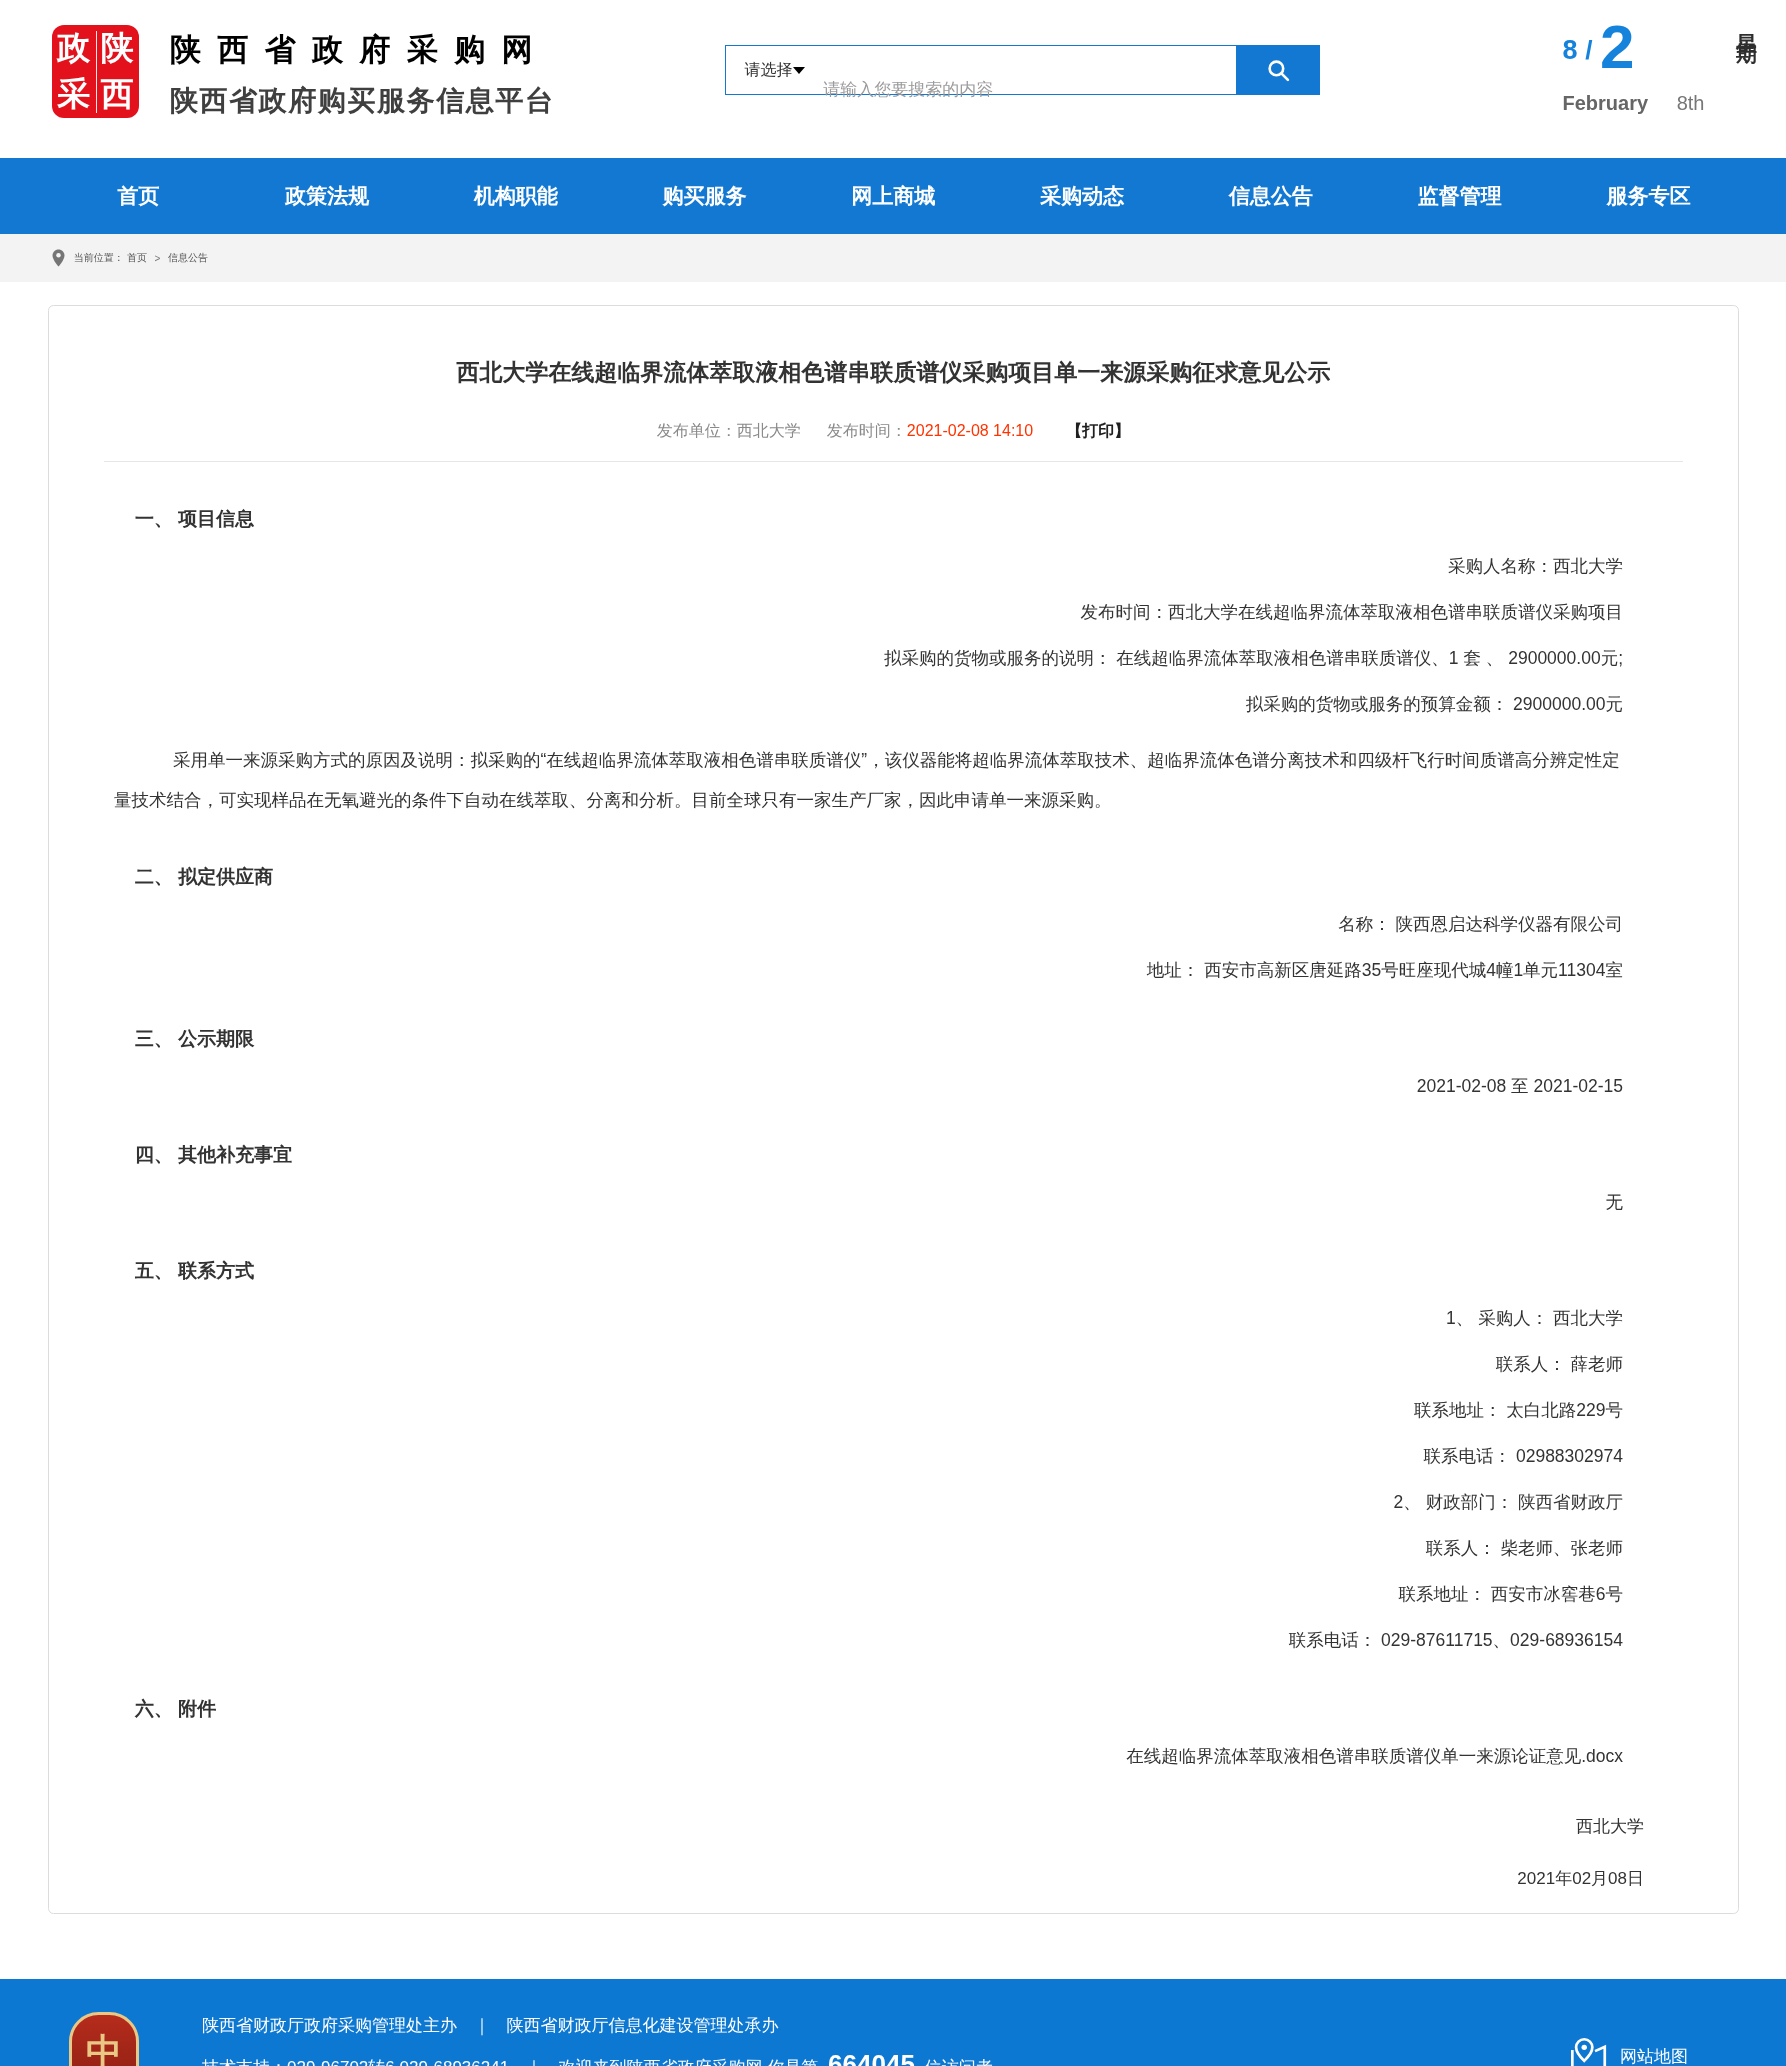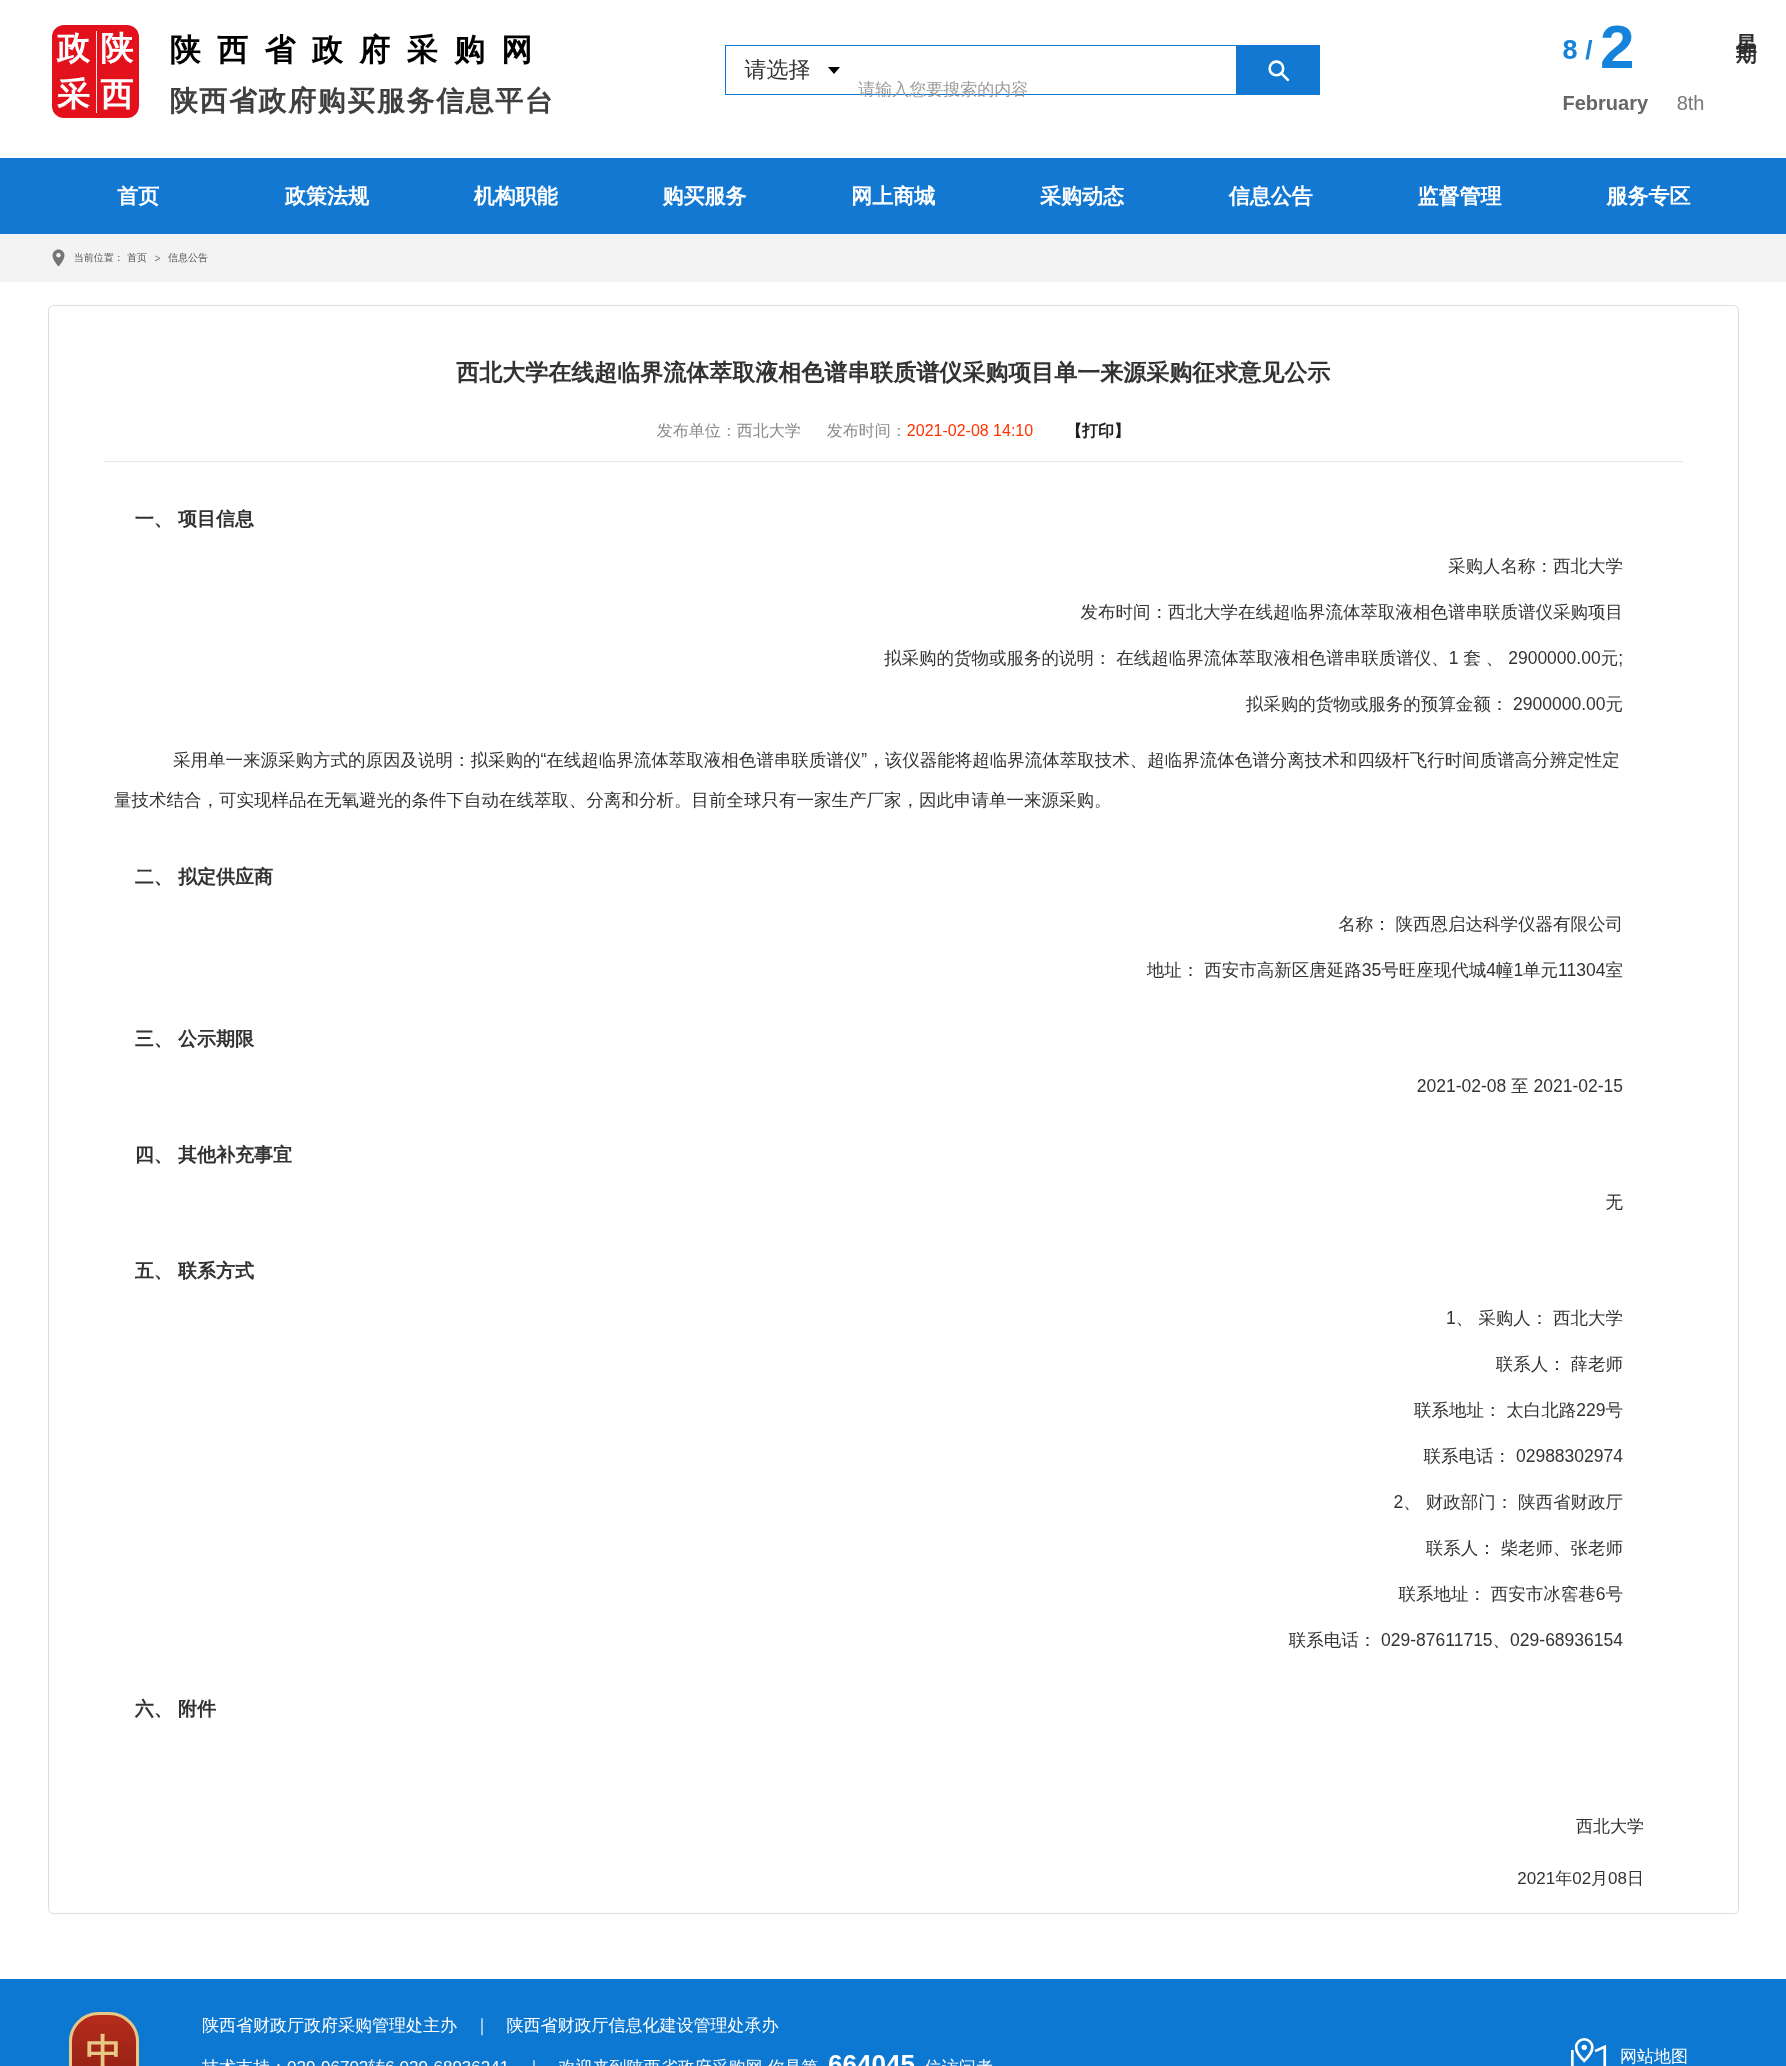--- a/index.html
+++ b/index.html
@@ -18,21 +18,21 @@
     display:grid; grid-template-columns:1fr 1fr; grid-template-rows:1fr 1fr;
     place-items:center; color:#fff; font-size:33px; font-weight:700; position:relative;
   }
   .seal-divider { position:absolute; left:50%; top:5.5px; bottom:5.5px; width:1.6px; background:rgba(255,255,255,.9); }
   .site-names { margin-left:31px; padding-top:4.4px; }
   .site-name { font-size:31px; font-weight:700; color:#000000; letter-spacing:16.4px; white-space:nowrap; }
   .site-sub  { margin-top:11px; font-size:28px; font-weight:700; color:#3f3f3f; letter-spacing:1.6px; white-space:nowrap; }
 
   .searchbar { position:absolute; left:725px; top:45px; width:595px; height:50px; display:flex; }
   .search-box { flex:1; border:1.6px solid #1278d2; background:#fff; display:flex; align-items:center; }
-  .search-select { display:flex; align-items:center; gap:17px; padding:0 18.6px 0 18.6px; font-size:22px; color:#333; cursor:pointer; white-space:nowrap; }
+  .search-select { display:flex; align-items:center; gap:0; padding:0 18.6px 0 18.6px; font-size:16px; color:#333; cursor:pointer; white-space:nowrap; }
   .caret-down { width:0; height:0; border-left:6px solid transparent; border-right:6px solid transparent; border-top:7.6px solid #000; }
   .search-input { flex:1; border:none; outline:none; font-size:17px; color:#333; font-family:inherit; min-width:0; background:transparent;margin-top:40px; }
   .search-input::placeholder { color:#9b9b9b; }
   .search-btn { width:83px; background:#1278d2; border:none; display:flex; align-items:center; justify-content:center; cursor:pointer; }
 
   .datebox { position:absolute; right:29.5px; top:8.7px; display:flex; align-items:flex-start; }
   .date-main { display:flex; flex-direction:column; }
   .date-row { display:flex; align-items:center; height:83px; color:#1583db; }
   .date-month { font-size:27px; font-weight:700; }
   .date-slash { font-size:26px; font-weight:700; margin:0 7.6px; }
@@ -202,20 +202,21 @@
     <div class="line">1、 采购人： 西北大学</div>
     <div class="line">联系人： 薛老师</div>
     <div class="line">联系地址： 太白北路229号</div>
     <div class="line">联系电话： 02988302974</div>
     <div class="line">2、 财政部门： 陕西省财政厅</div>
     <div class="line">联系人： 柴老师、张老师</div>
     <div class="line">联系地址： 西安市冰窖巷6号</div>
     <div class="line">联系电话： 029-87611715、029-68936154</div>
 
     <h3 class="sec-heading">六、 附件</h3>
+    <a class="line attachment">在线超临界流体萃取液相色谱串联质谱仪单一来源论证意见.docx</a>
   </div>
 
   <div class="signature">
     <div class="sig-org">西北大学</div>
     <div>2021年02月08日</div>
   </div>
 </div>
 
 <div class="footer">
 

